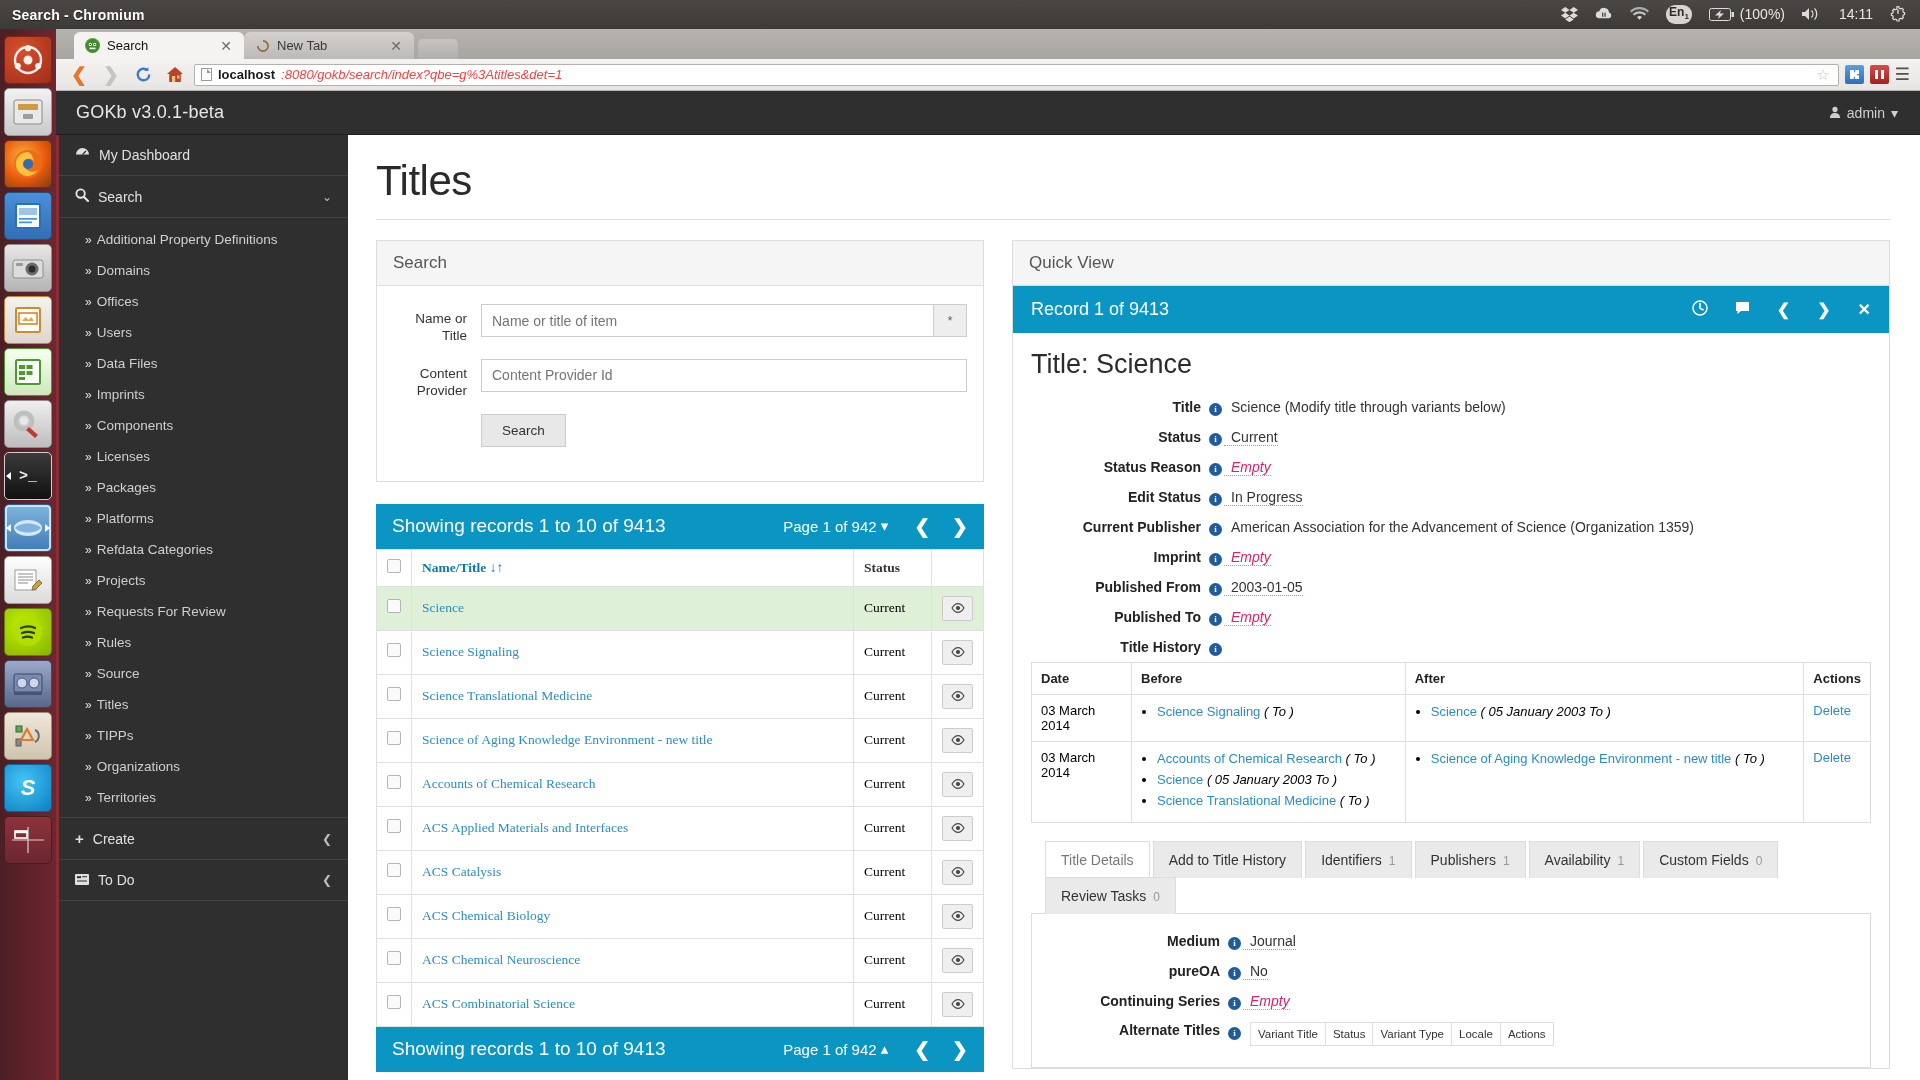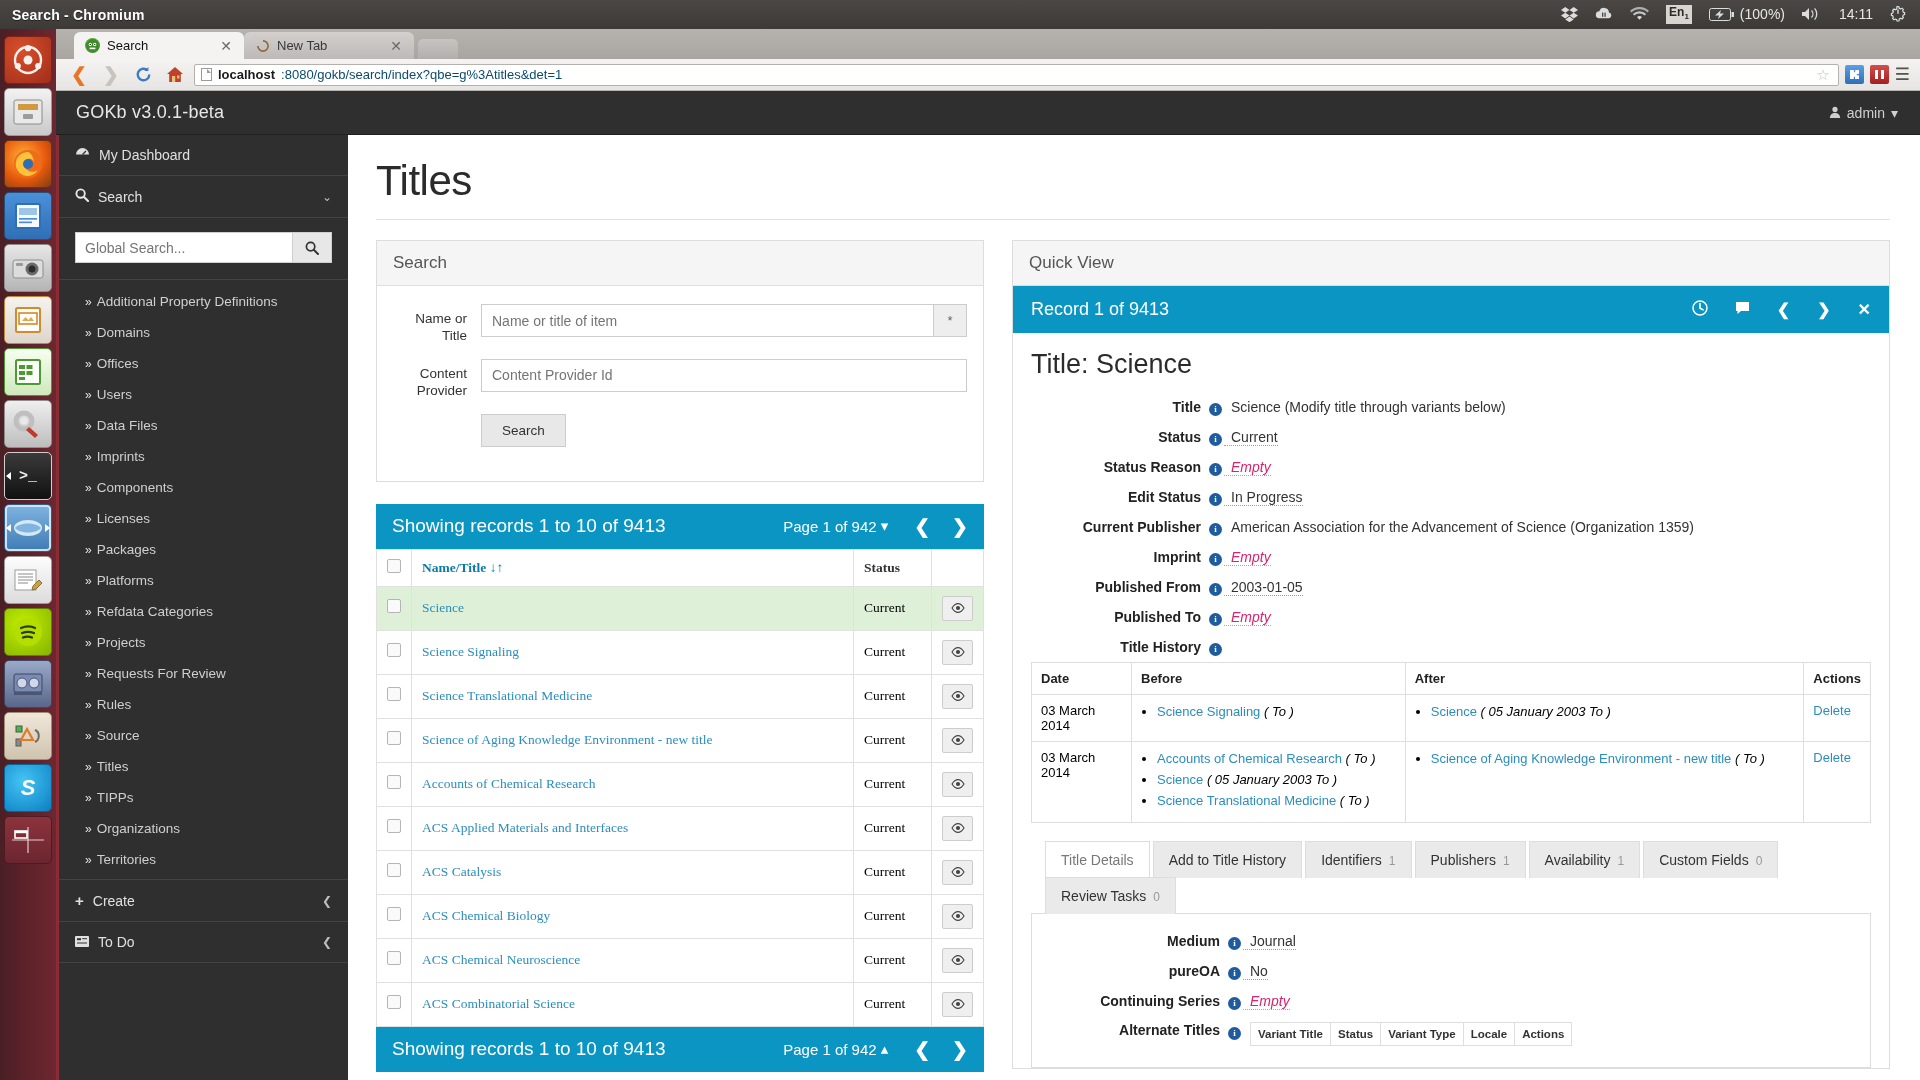--- a/index.html
+++ b/index.html
@@ -14,21 +14,21 @@
   .top-panel {
     position: absolute; top: 0; left: 0; width: 1920px; height: 29px;
     background: linear-gradient(to bottom, #4a4744 0%, #3c3936 100%);
     color: #fff; display: flex; align-items: center;
     font-size: 14px; font-weight: bold;
   }
   .top-panel .win-title { margin-left: 12px; letter-spacing: .2px; text-shadow: 0 1px 0 rgba(0,0,0,.5); }
   .tray { margin-left: auto; display: flex; align-items: center; gap: 17px; margin-right: 14px; font-weight: normal; }
   .tray-item { display: flex; align-items: center; color: #e8e6e3; font-size: 14px; }
   .kbd-badge {
-    background: #d8d4d0; color: #2d2a27; border-radius: 0;
+    background: #d8d4d0; color: #2d2a27; border-radius: 9px;
     padding: 0px 3px; font-size: 12px; font-weight: bold; line-height: 15px;
   }
   .kbd-badge sub { font-size: 8px; }
 
   
   .launcher {
     position: absolute; top: 29px; left: 0; width: 56px; height: 1051px;
     background: linear-gradient(to right, #4a1f25 0%, #5b2129 40%, #6d2730 100%);
     padding-top: 3px;
   }
@@ -85,21 +85,21 @@
   .nav-fwd  { color:#c7c3bf; font-weight:bold;}
   .nav-reload{ color:#3b7cc4; font-size:19px;}
   .nav-home { color:#c1402a; font-size:18px;}
   .omnibox {
     flex:1; height:22px; background:#fff; border:1px solid #b5b1ad; border-radius:2px;
     display:flex; align-items:center; padding: 0 6px; gap:6px; font-size:13px;
   }
   .page-ico { width:11px;height:13px;border:1px solid #9a9a9a;background:#fff;position:relative;}
   .page-ico:after{content:"";position:absolute;top:0;right:0;border-top:4px solid #fff;border-left:4px solid #9a9a9a;}
   .url-host { color:#1a1a1a; font-weight:bold;}
-  .url-rest { color:#0c4a6e; }
+  .url-rest { color:#ef4444;font-style:italic; }
   .star { color:#c7c3bf; font-size:15px; margin-right:2px;}
   .ext-ico { width:19px;height:19px;border-radius:2px; display:flex;align-items:center;justify-content:center;font-size:11px;color:#fff;font-weight:bold;}
   .ext-blue{ background:linear-gradient(#5aa0e6,#2f6fb5);}
   .ext-red { background:linear-gradient(#d34d4d,#a32020);}
   .menu-ico{ color:#55514d; font-size:17px; line-height:1; }
 
   
   .app { position:absolute; top:91px; left:56px; width:1864px; height:989px; background:#fff; overflow:hidden;}
   .app-header {
     height:44px; background:#2f2f2f; border-bottom:1px solid #1f1f1f;
@@ -214,21 +214,21 @@
   .tabs { display:flex; flex-wrap:wrap; border-bottom:1px solid #ddd; padding-left:14px; }
   .tab-i {
     background:#eaeaea; border:1px solid #ddd; border-bottom:none; margin-right:3px; margin-bottom:-1px;
     padding: 10px 15px; font-size:14px; color:#333; display:flex; align-items:baseline; gap:7px;
   }
   .tab-i.active { background:#fff; color:#777; }
   .tab-i .cnt { color:#999; font-size:12px; }
 
   .tabcontent { border:1px solid #ddd; border-top:none; padding: 18px 18px 9px 18px; }
   table.alt { border-collapse:collapse; font-size:11.5px; }
-  table.alt th { border:1px solid #dedede; padding: 5px 7px; font-weight:bold; text-align:left; white-space:nowrap;}
+  table.alt th { border:1px solid #dedede; padding: 5px 7px; font-weight:normal; text-align:left; white-space:nowrap;}
 </style>
 </head>
 <body>
 
 <div class="top-panel">
   <span class="win-title">Search - Chromium</span>
   <div class="tray">
     <span class="tray-item">
       <svg width="17" height="15" viewBox="0 0 17 15">
           <path d="M4.3 0 0 2.9l4.3 2.9L8.5 2.9zM12.7 0 8.5 2.9l4.2 2.9L17 2.9zM0 8.6l4.3 2.9 4.2-2.9-4.2-2.8zM12.7 5.8 8.5 8.6l4.2 2.9L17 8.6zM4.3 12.4l4.2 2.8 4.2-2.8-4.2-2.9z" fill="#dcdcdc"></path>
@@ -498,29 +498,20 @@
         <span>
           <svg width="14" height="14" viewBox="0 0 14 14">
               <circle cx="5.6" cy="5.6" r="4.2" fill="none" stroke="#e6e6e6" stroke-width="1.9"></circle>
               <path d="M9 9l4 4" stroke="#e6e6e6" stroke-width="2.1" stroke-linecap="round"></path>
             </svg>
         </span>
         <span>Search</span>
         <span class="caret">⌄</span>
       </div>
 
-      <div class="sb-search-wrap">
-        <input class="sb-search-input" placeholder="Global Search..." style="">
-        <span class="sb-search-btn">
-          <svg width="14" height="14" viewBox="0 0 14 14">
-              <circle cx="5.6" cy="5.6" r="4.2" fill="none" stroke="#333" stroke-width="1.7"></circle>
-              <path d="M9 9l4 4" stroke="#333" stroke-width="2" stroke-linecap="round"></path>
-            </svg>
-        </span>
-      </div>
 
       <div class="sb-links">
         <div class="sb-link">
             <span class="chev">»</span>
             <span>Additional Property Definitions</span>
           </div>
         <div class="sb-link">
             <span class="chev">»</span>
             <span>Domains</span>
           </div>

